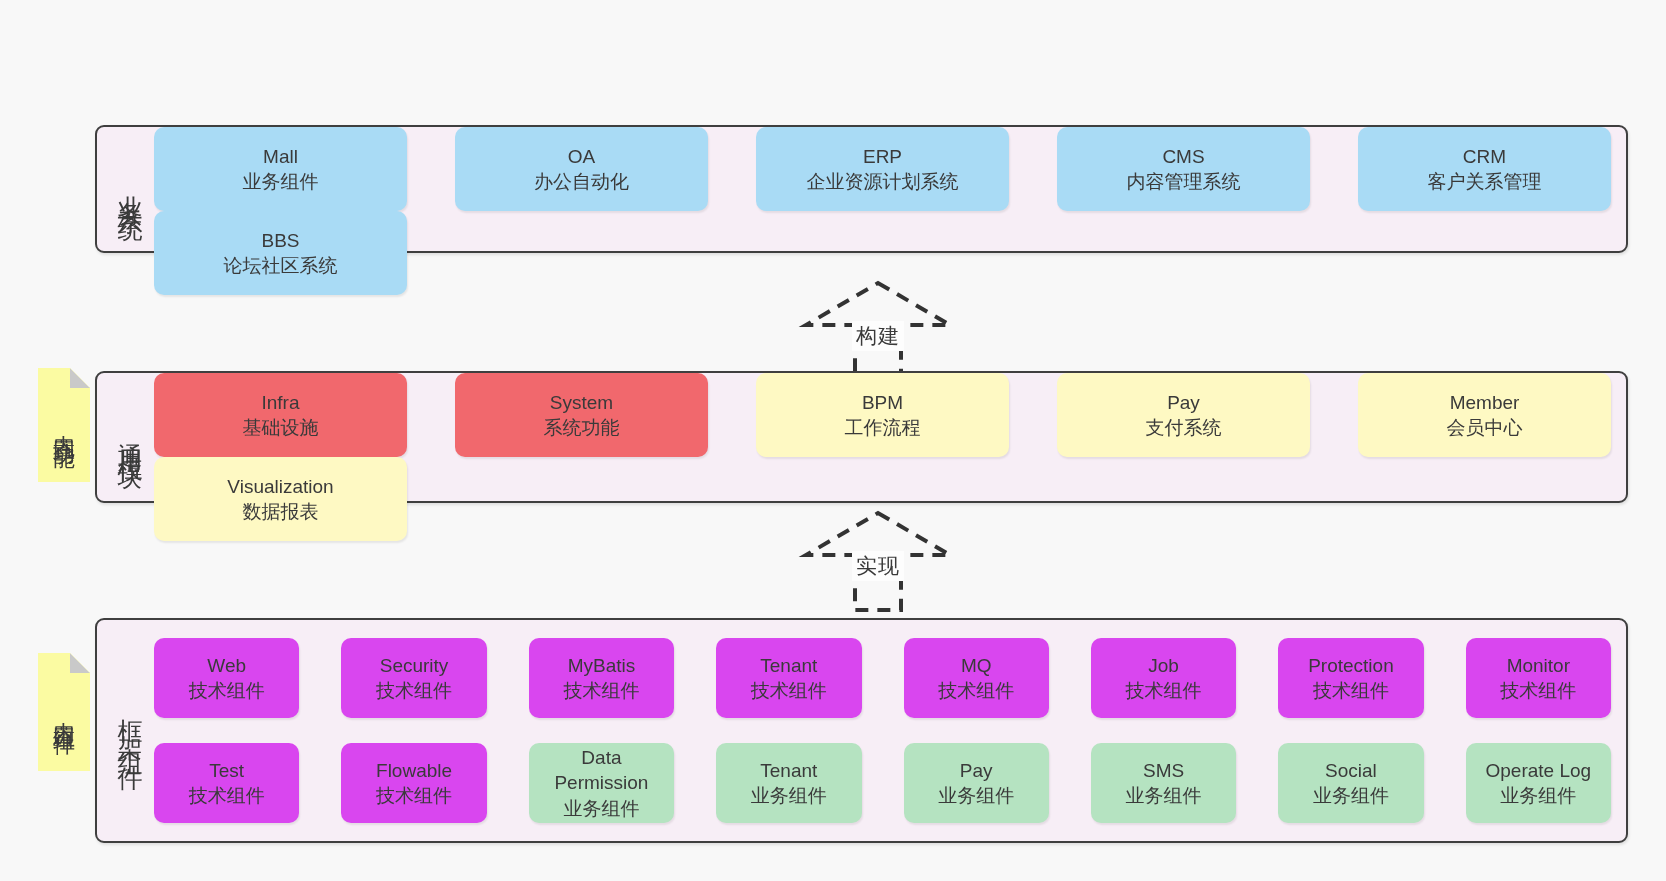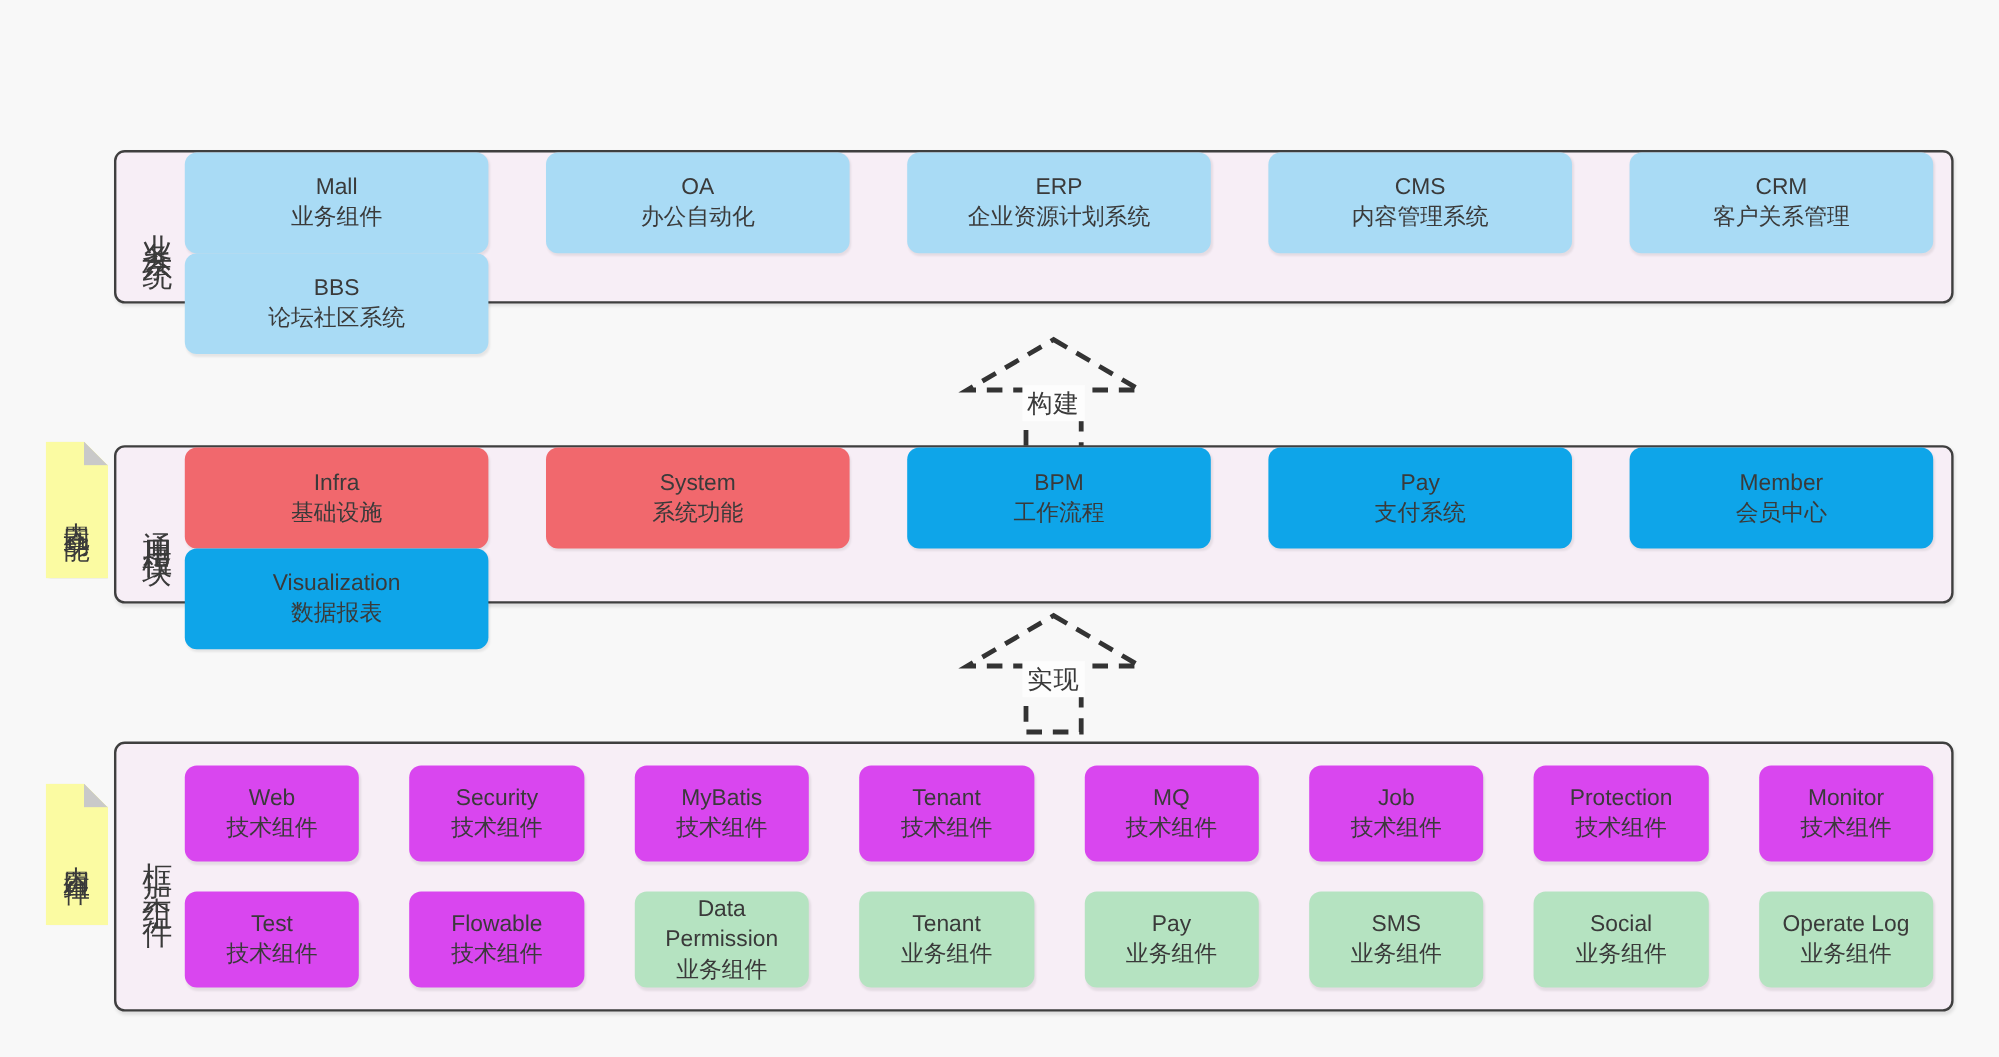--- a/index.html
+++ b/index.html
@@ -37,21 +37,21 @@
     column-gap:42px; row-gap:25px;
   }
   .box {
     border-radius:10px; display:flex; flex-direction:column; align-items:center; justify-content:center;
     text-align:center; font-size:19px; line-height:1.32; padding:2px 6px; box-sizing:border-box;
     box-shadow:1px 2px 2px rgba(0,0,0,0.08);
   }
   .boxes6 .box { height:84px; }
   .box.blue        { background:#a9dbf5; }
   .box.red         { background:#f1686d; }
-  .box.pink        { background:#0ea5e9; }
+  .box.pink        { background:#fef9c3; }
   .box.green       { background:#d946ef; }
   .box.light-green { background:#b5e3c1; }
   .box-title, .box-subtitle { display:block; }
 
   
   .sticky {
     position:absolute; left:38px; width:52px; background:#fbfba2;
     box-shadow:2px 2px 3px rgba(0,0,0,0.18);
     clip-path:polygon(0 0, calc(100% - 20px) 0, 100% 20px, 100% 100%, 0 100%);
     display:flex; align-items:center; justify-content:center;

